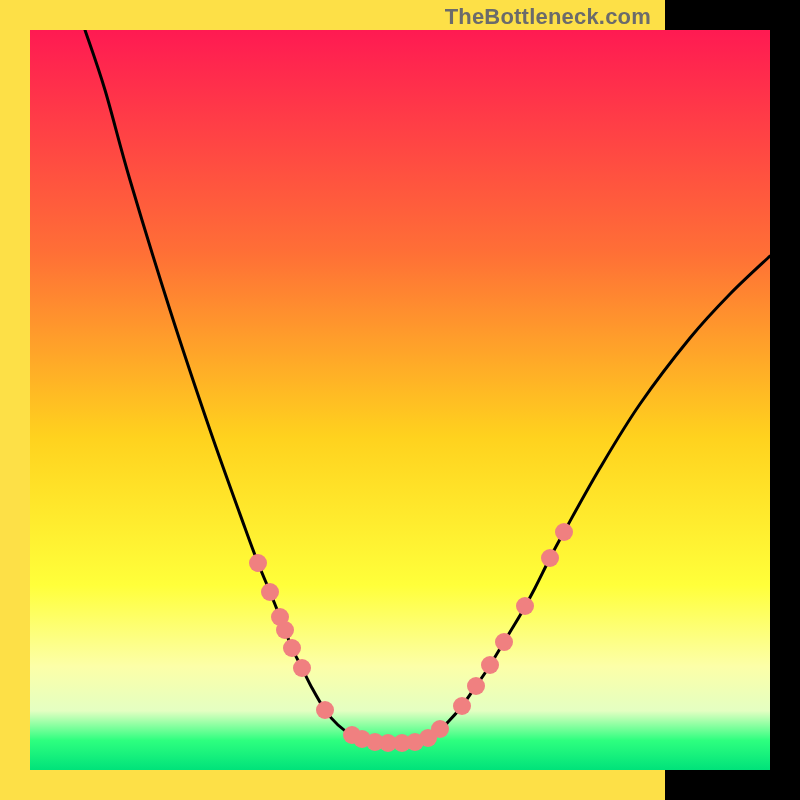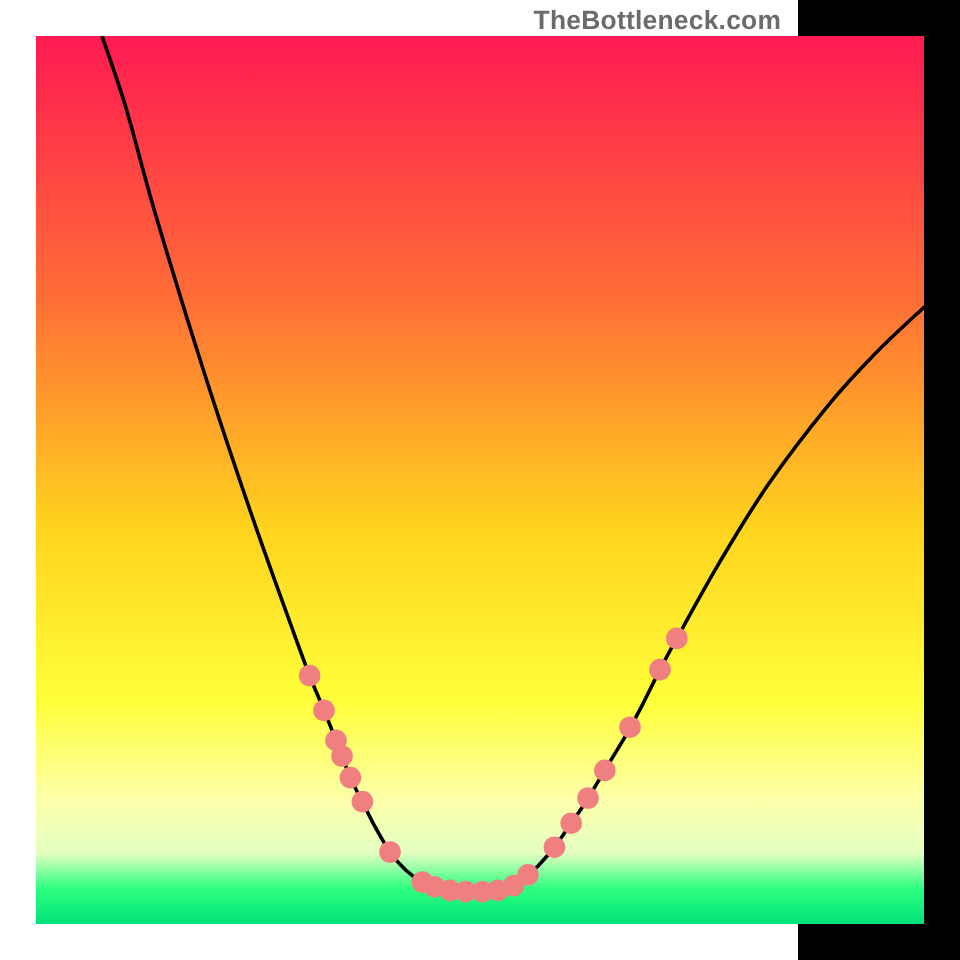--- a/index.html
+++ b/index.html
@@ -7,21 +7,21 @@
     padding: 0;
     width: 800px;
     height: 800px;
     background: #000;
     overflow: hidden;
   }
   .stage {
     position: relative;
     width: 665px;
     height: 800px;
-    background: #ffffff;
+    background: #fde047;
   }
   .plot {
     position: absolute;
     left: 30px;
     top: 30px;
     width: 740px;
     height: 740px;
     overflow: hidden;
   }
   .gradient {

